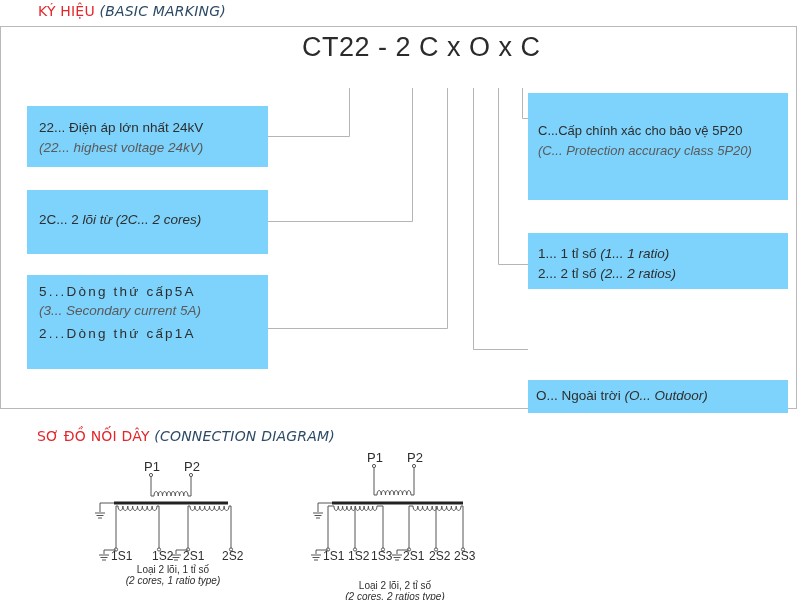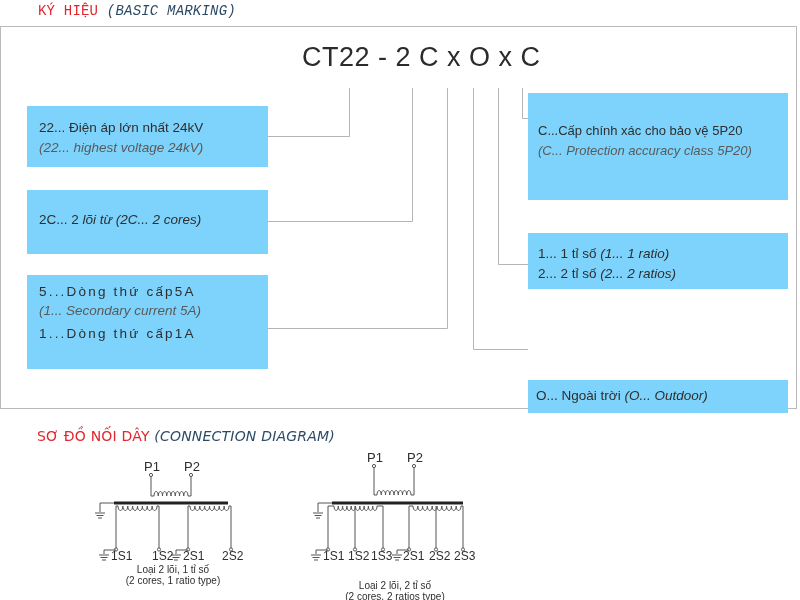--- a/index.html
+++ b/index.html
@@ -10,35 +10,35 @@
   .section-title .en { color: #2c4a66; font-style: italic; }
   .frame { left: 0; top: 26px; width: 797px; height: 383px; border: 1px solid #b9b9b9; box-sizing: border-box; }
   .code { font-size: 27px; color: #2b2b2b; letter-spacing: 0.5px; white-space: nowrap; font-family: "Liberation Sans", sans-serif; }
   .box { background: #7dd3fc; box-sizing: border-box; }
   .box .ln { font-size: 13.5px; line-height: 20px; color: #2e2e2e; white-space: nowrap; font-family: "Liberation Sans", sans-serif; }
   .box .it { font-style: italic; color: #5a5a5a; }
   .box .it2 { font-style: italic; color: #2e2e2e; }
   .spaced { letter-spacing: 2.2px; }
   svg.connectors { position: absolute; left: 0; top: 0; }
   .cap { font-size: 10px; text-align: center; white-space: nowrap; font-family: "Liberation Sans", sans-serif; color: #2e2e2e; }
-  .cap .it { }
+  .cap .it { font-style: italic; }
   .diag-label { font-family: "Liberation Sans", sans-serif; font-size: 12px; fill: #2e2e2e; }
   .diag-label-lg { font-family: "Liberation Sans", sans-serif; font-size: 13px; fill: #2e2e2e; }
 </style>
 </head>
 <body>
 
-<div class="abs section-title" style="left:38px; top:3px;font-family:Liberation Mono, monospace;">
+<div class="abs section-title" style="left:38px; top:3px;">
   <span class="vi">KÝ HIỆU</span>
   <span class="en">(BASIC MARKING)</span>
 </div>
 
 <div class="abs frame"></div>
 
-<div class="abs code" style="left:302px; top:42px;">CT22 - 2 C x O x C</div>
+<div class="abs code" style="left:302px; top:32px;">CT22 - 2 C x O x C</div>
 
 <svg class="connectors" width="800" height="420">
   <g stroke="#b5b5b5" stroke-width="1" fill="none">
     <polyline points="349.5,88 349.5,136.5 268,136.5"></polyline>
     <polyline points="412.5,88 412.5,221.5 268,221.5"></polyline>
     <polyline points="447.5,88 447.5,328.5 268,328.5"></polyline>
     <polyline points="473.5,88 473.5,349.5 528,349.5"></polyline>
     <polyline points="498.5,88 498.5,264.5 528,264.5"></polyline>
     <polyline points="522.5,88 522.5,118.5 528,118.5"></polyline>
   </g>
@@ -48,22 +48,22 @@
   <div class="ln">22... Điện áp lớn nhất 24kV</div>
   <div class="ln it">(22... highest voltage 24kV)</div>
 </div>
 
 <div class="abs box" style="left:27px; top:190px; width:241px; height:64px; padding:20px 0 0 12px;">
   <div class="ln"><span>2C... 2 </span><span class="it2">lõi từ (2C... 2 cores)</span></div>
 </div>
 
 <div class="abs box" style="left:27px; top:275px; width:241px; height:94px; padding:7px 16px 0 12px;">
   <div class="ln spaced">5...Dòng thứ cấp5A</div>
-  <div class="ln it" style="margin-top:-1px;">(1... Secondary current 5A)</div>
-  <div class="ln spaced" style="margin-top:3px;">1...Dòng thứ cấp1A</div>
+  <div class="ln it" style="margin-top:-1px;">(3... Secondary current 5A)</div>
+  <div class="ln spaced" style="margin-top:3px;">2...Dòng thứ cấp1A</div>
 </div>
 
 <div class="abs box" style="left:528px; top:93px; width:260px; height:107px; padding:28px 0 0 10px;">
   <div class="ln" style="font-size:13px;">C...Cấp chính xác cho bảo vệ 5P20</div>
   <div class="ln it" style="font-size:13px;">(C... Protection accuracy class 5P20)</div>
 </div>
 
 <div class="abs box" style="left:528px; top:233px; width:260px; height:56px; padding:11px 0 0 10px;">
   <div class="ln"><span>1... 1 tỉ số </span><span class="it2">(1... 1 ratio)</span></div>
   <div class="ln"><span>2... 2 tỉ số </span><span class="it2">(2... 2 ratios)</span></div>

